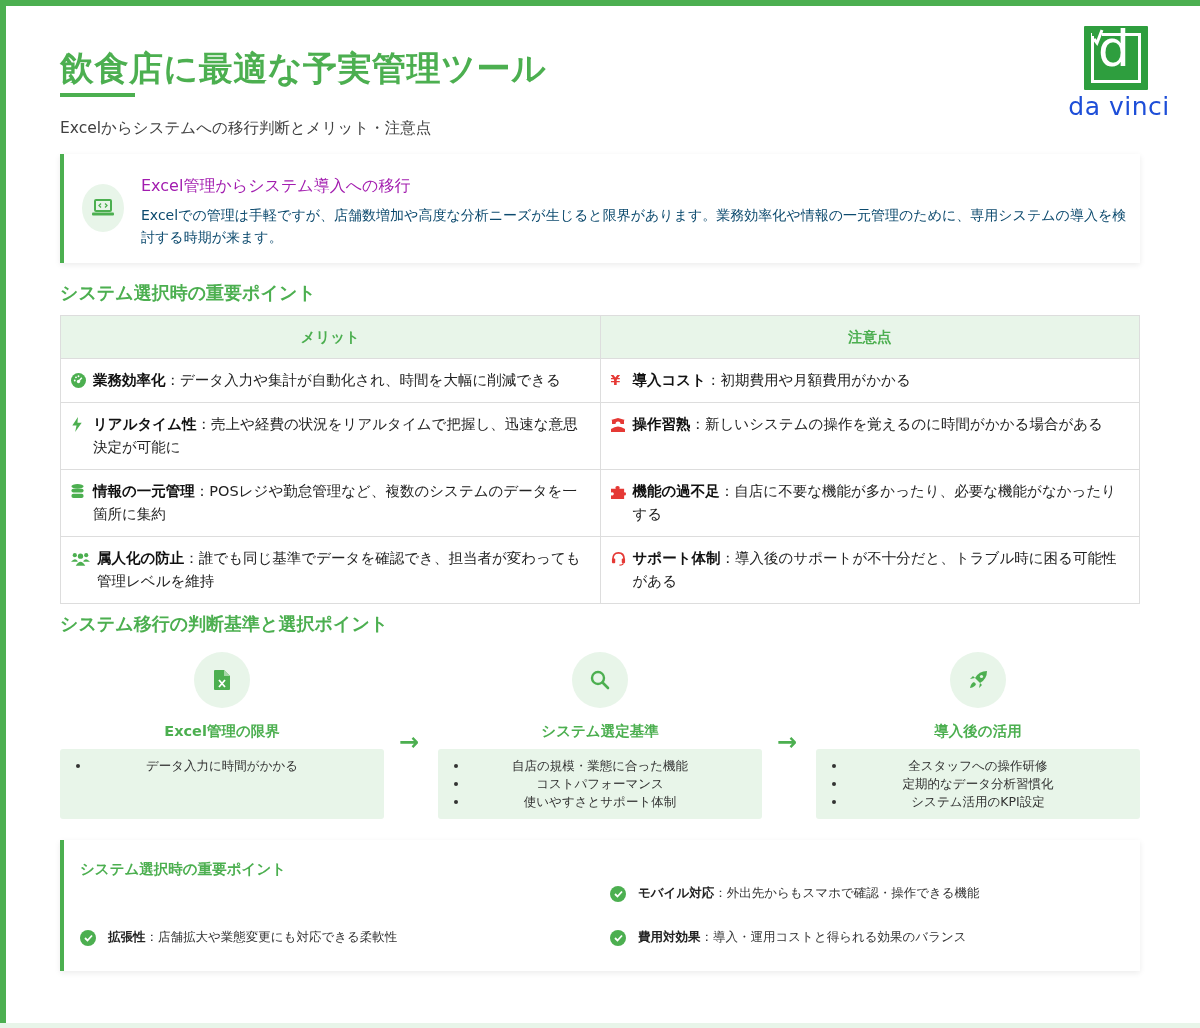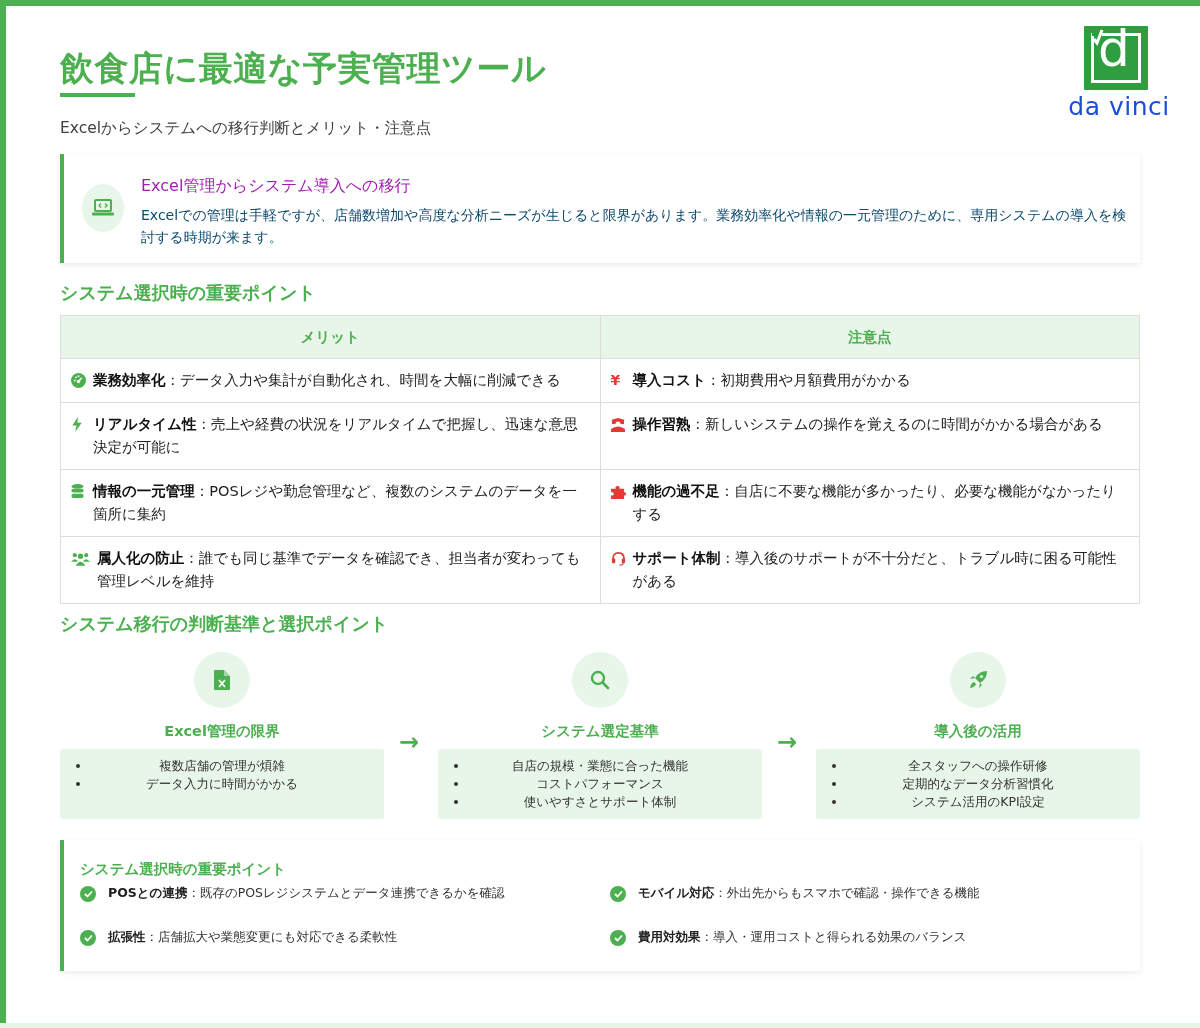--- a/index.html
+++ b/index.html
@@ -269,21 +269,20 @@
       <div class="step-circle">
         <svg width="16" height="20" viewBox="0 0 16 20">
             <path d="M0 1 Q0 0 1 0 L10 0 L16 6 L16 19 Q16 20 15 20 L1 20 Q0 20 0 19 Z" fill="#4caf50"></path>
             <path d="M10 0 L10 6 L16 6" fill="#a5d6a7"></path>
             <path d="M5 10 L11 17 M11 10 L5 17" stroke="#fff" stroke-width="1.8"></path>
           </svg>
       </div>
       <div class="step-title">Excel管理の限界</div>
       <div class="step-box">
         <ul>
-          <li>複数店舗の管理が煩雑</li>
           <li>データ入力に時間がかかる</li>
         </ul>
       </div>
     </div>
 
     <div class="arrow" style="left:339px;">→</div>
 
     <div class="step" style="left:378px;">
       <div class="step-circle">
         <svg width="20" height="20" viewBox="0 0 20 20">
@@ -319,29 +318,20 @@
           <li>定期的なデータ分析習慣化</li>
           <li>システム活用のKPI設定</li>
         </ul>
       </div>
     </div>
   </div>
 
   <div class="points">
     <div class="points-title">システム選択時の重要ポイント</div>
 
-    <div class="point" style="left:16px; top:45px;">
-      <span class="check">
-          <svg width="9" height="8" viewBox="0 0 9 8">
-            <path d="M1 4 L3.5 6.5 L8 1.5" stroke="#fff" stroke-width="1.8" fill="none"></path>
-          </svg>
-        </span>
-      <b>POSとの連携</b>
-        <span>：既存のPOSレジシステムとデータ連携できるかを確認</span>
-    </div>
     <div class="point" style="left:546px; top:45px;">
       <span class="check">
           <svg width="9" height="8" viewBox="0 0 9 8">
             <path d="M1 4 L3.5 6.5 L8 1.5" stroke="#fff" stroke-width="1.8" fill="none"></path>
           </svg>
         </span>
       <b>モバイル対応</b>
         <span>：外出先からもスマホで確認・操作できる機能</span>
     </div>
     <div class="point" style="left:16px; top:89px;">

